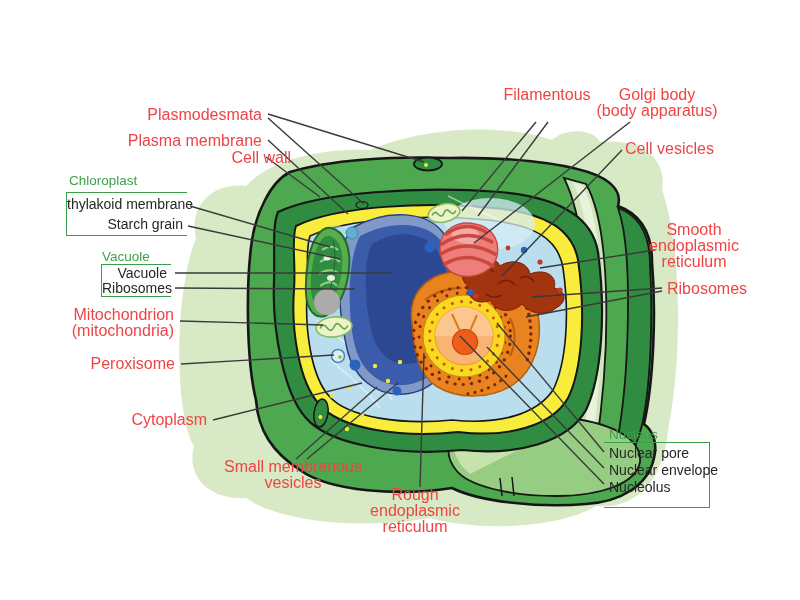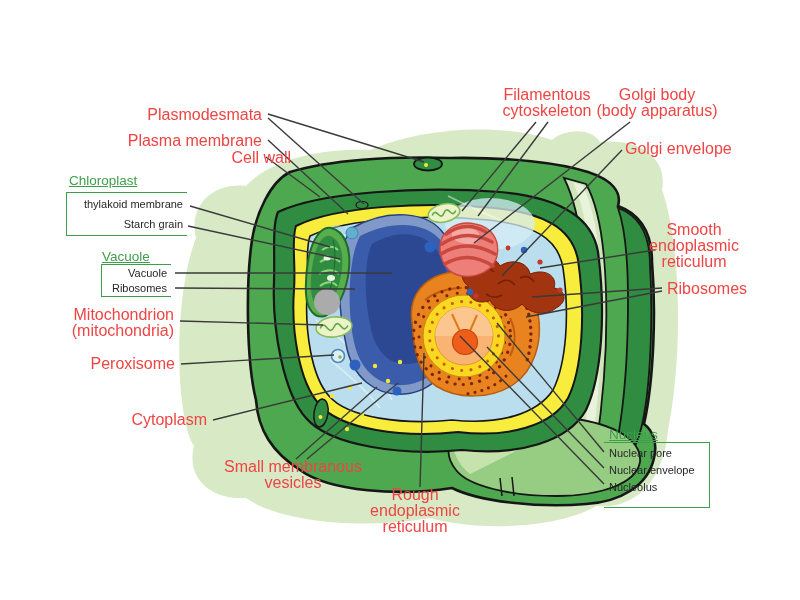--- a/index.html
+++ b/index.html
@@ -2,25 +2,25 @@
 <html><head>
 <meta charset="utf-8">
 <style>
   html,body{margin:0;padding:0;background:#ffffff;}
   body{width:800px;height:600px;position:relative;overflow:hidden;
        font-family:"Liberation Sans",sans-serif;}
   .stage{position:absolute;left:0;top:0;width:800px;height:600px;}
   .lbl{position:absolute;font-size:16px;line-height:16px;color:#ef4444;white-space:nowrap;}
   .lbl.right{text-align:right;}
   .lbl.center{text-align:center;white-space:normal;}
-  .hdr{position:absolute;font-size:13.5px;line-height:15px;color:#3E9F4B;white-space:nowrap;text-decoration:underline;}
+  .hdr{position:absolute;font-size:13.5px;line-height:15px;color:#3E9F4B;white-space:nowrap;}
   .gbox{position:absolute;border:1.5px solid #3E9F4B;box-sizing:border-box;background:transparent;}
   .gbox.no-right{border-right:none;}
   .gbox.no-left{border-left:none;}
-  .gbox .row{font-size:11px;color:#262626;white-space:nowrap;}
+  .gbox .row{font-size:14px;color:#262626;white-space:nowrap;}
   .gbox.items-right .row{text-align:right;padding-right:4px;}
   .gbox.items-left .row{text-align:left;padding-left:5px;}
 </style>
 </head>
 <body>
 
 <svg class="stage" viewBox="0 0 800 600" aria-hidden="true">
 
   <path fill="#D8E9C5" d="M196,238 C188,205 214,182 246,186 C270,160 320,148 370,150 C420,128 500,122 552,140
        C562,130 590,126 600,142 C640,138 668,158 662,190 C680,240 684,350 668,430
@@ -232,27 +232,26 @@
   <div>vesicles</div>
 </div>
 <div class="lbl center" style="left:340px;top:487px;width:150px">
   <div>Rough</div>
   <div>endoplasmic</div>
   <div>reticulum</div>
 </div>
 
 <div class="lbl center" style="left:467px;top:87px;width:160px">
   <div>Filamentous</div>
-  <div>cytoskeleton</div>
 </div>
 <div class="lbl center" style="left:577px;top:87px;width:160px">
   <div>Golgi body</div>
   <div>(body apparatus)</div>
 </div>
-<div class="lbl" style="left:625px;top:141px">Golgi envelope</div>
+<div class="lbl" style="left:625px;top:141px">Cell vesicles</div>
 <div class="lbl center" style="left:619px;top:222px;width:150px">
   <div>Smooth</div>
   <div>endoplasmic</div>
   <div>reticulum</div>
 </div>
 <div class="lbl" style="left:667px;top:281px">Ribosomes</div>
 
 <div class="hdr" style="left:609px;top:427px">Nucleus</div>
 <div class="gbox no-left items-left" style="left:604px;top:442px;width:106px;height:66px;padding-top:2px">
   <div class="row" style="line-height:17px">Nuclear pore</div>

